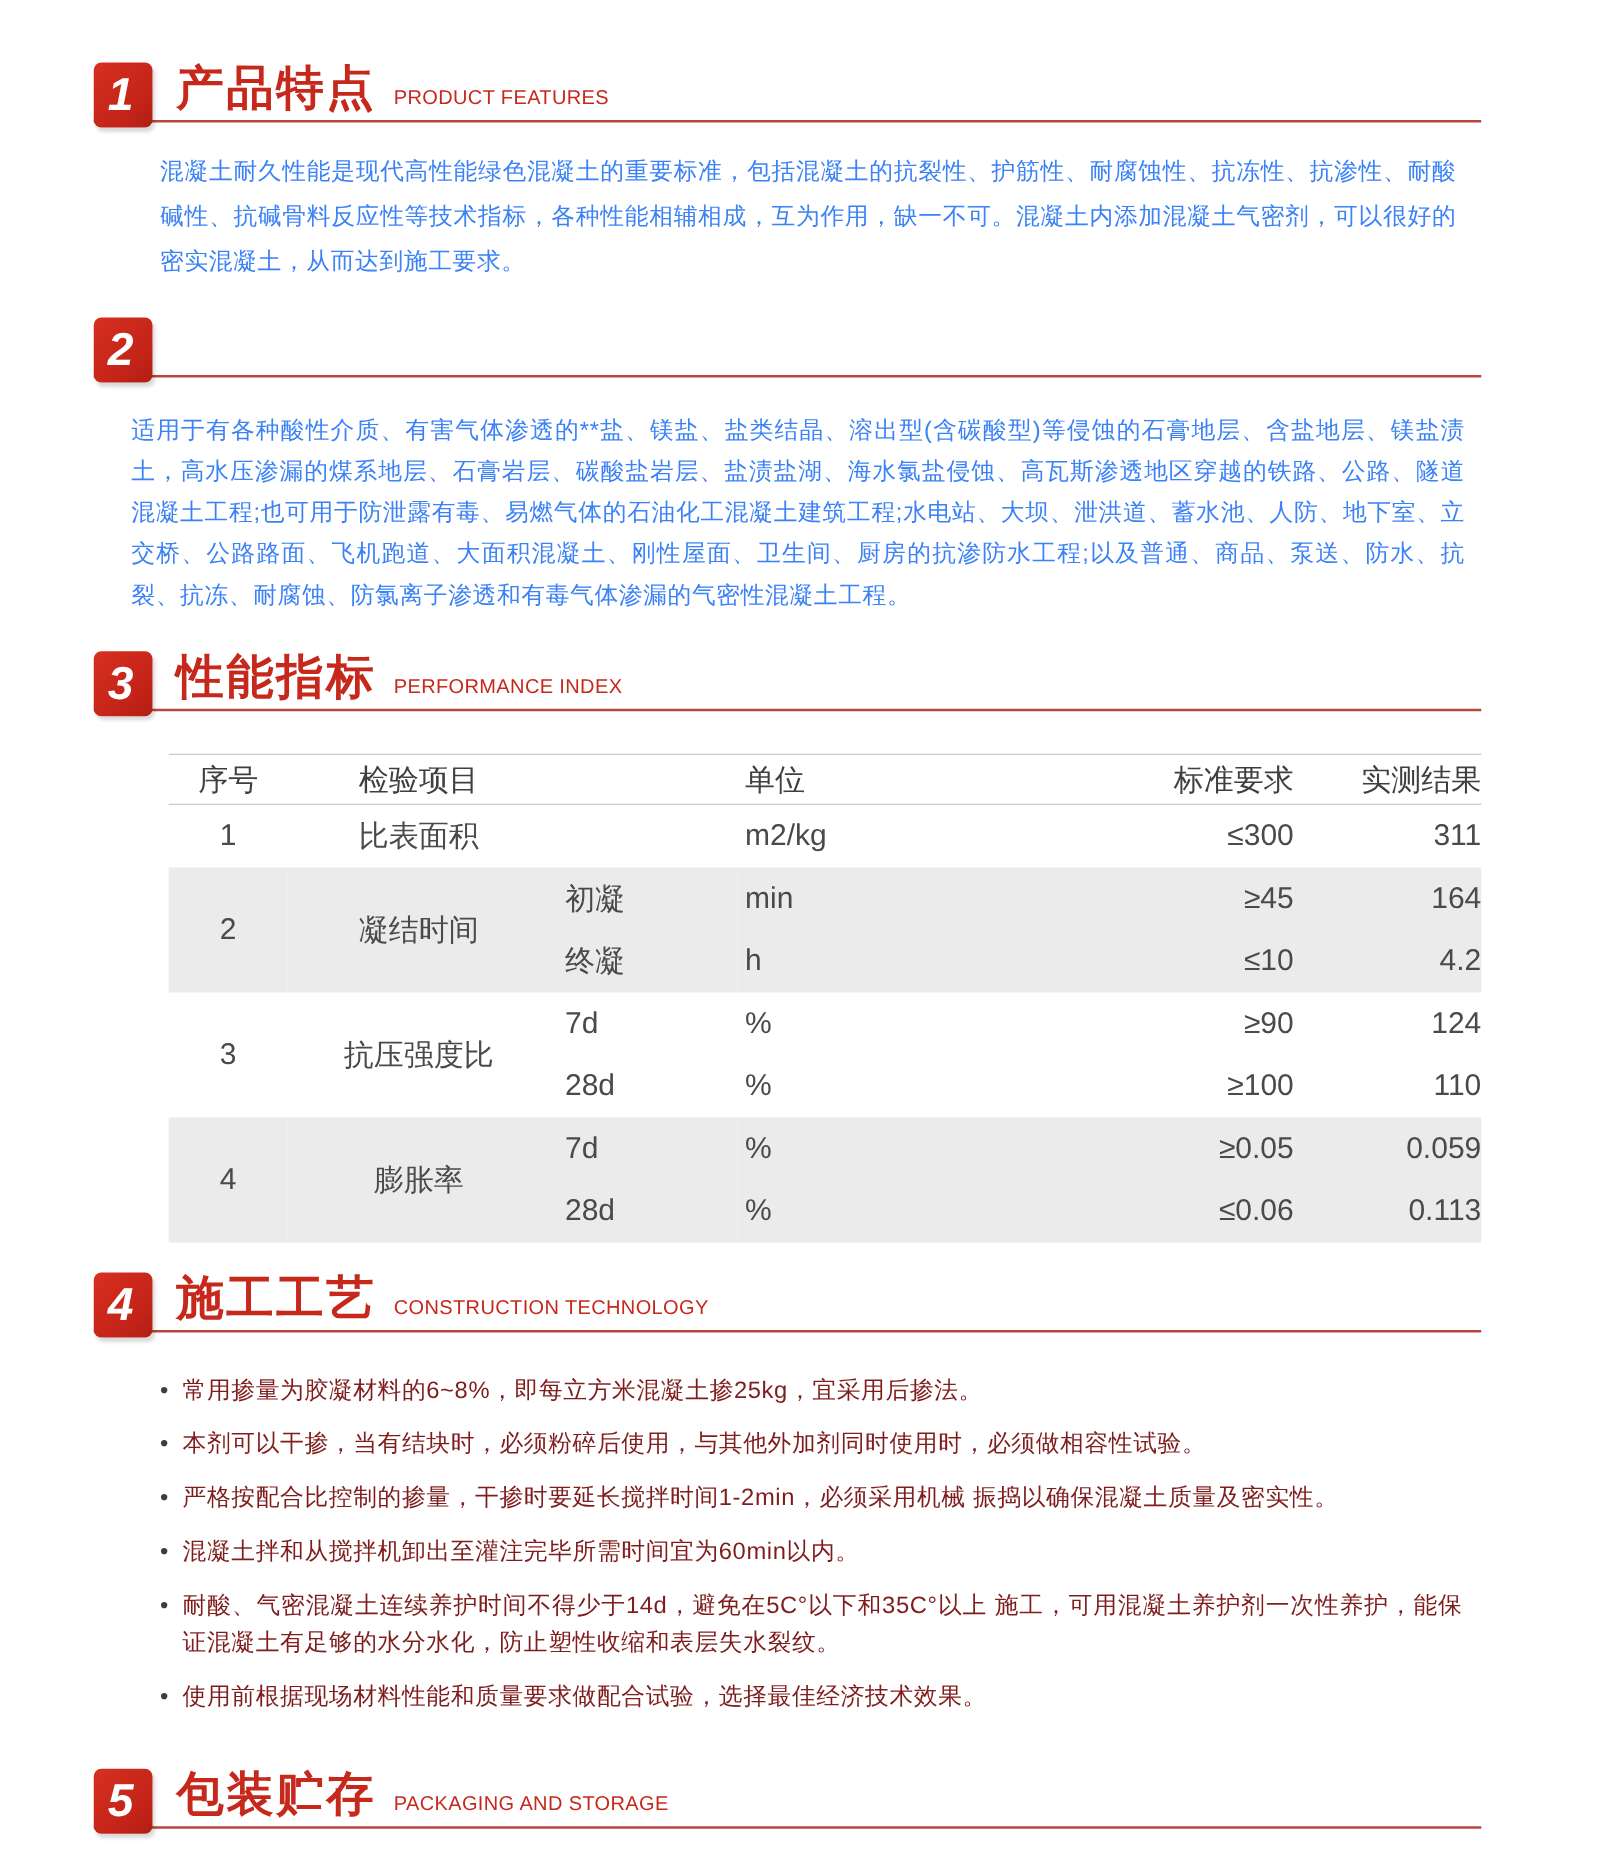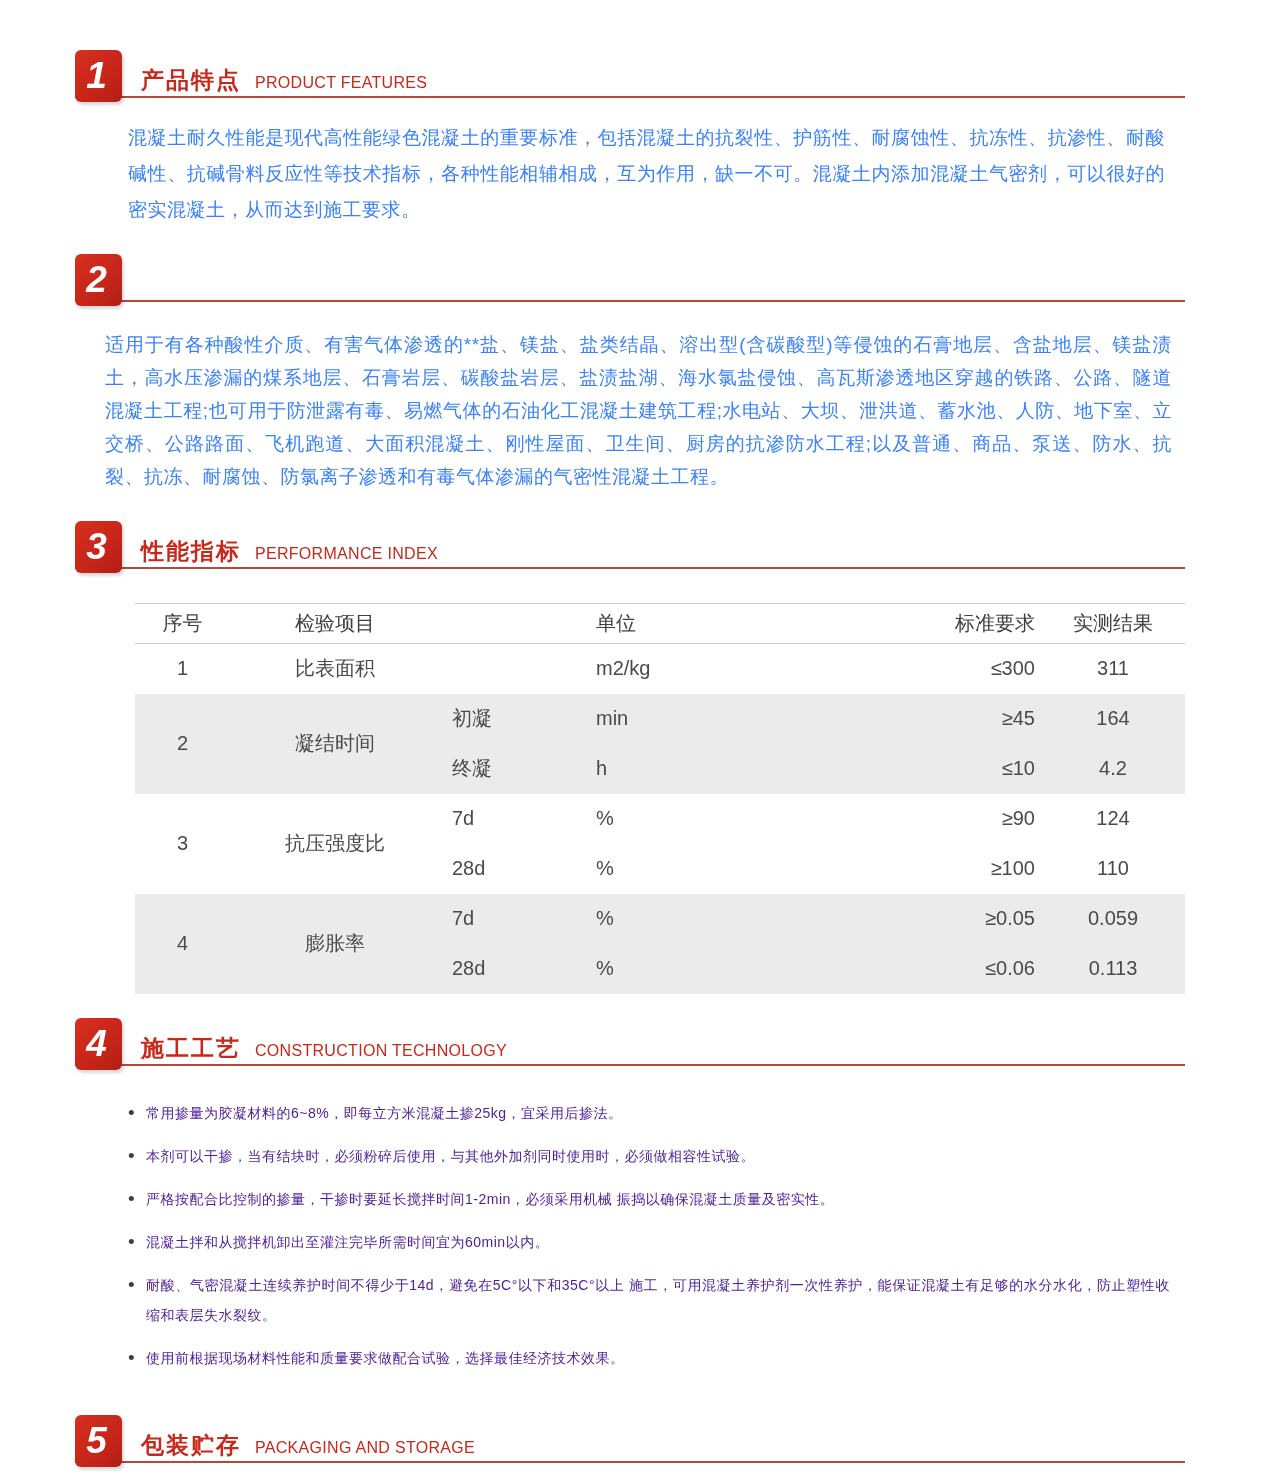--- a/index.html
+++ b/index.html
@@ -21,65 +21,65 @@
   .sec-badge {
     position:absolute; left:0; top:0; width:47px; height:52px;
     background:linear-gradient(135deg,#d63020 0%, #c32318 70%, #b01f14 100%);
     border-radius:6px;
     color:#ffffff; font-style:italic; font-weight:700; font-size:37px;
     display:flex; align-items:center; justify-content:center;
     box-shadow:2px 3px 3px rgba(0,0,0,0.15);
     padding-right:4px;
   }
   .sec-titles { position:absolute; left:66px; bottom:8px; display:flex; align-items:baseline; color:#c6281c; white-space:nowrap; }
-  .sec-title-zh { font-size:23px; font-weight:700; letter-spacing:2px;margin-top:44px; }
+  .sec-title-zh { font-size:38px; font-weight:700; letter-spacing:2px;margin-top:44px; }
   .sec-title-en { font-size:16px; font-weight:400; margin-left:14px; letter-spacing:0.3px; }
 
   
   .para {
     font-size:19px; color:#3b82f6; text-align:justify;
     letter-spacing:0.5px;
   }
   .para-1 { margin:16px 115px 0 128px; line-height:36px; }
   .para-2 { margin:20px 108px 0 105px; line-height:33px; }
 
   .mt-s2 { margin-top:26px; }
   .mt-s3 { margin-top:28px; }
   .mt-s4 { margin-top:24px; }
   .mt-s5 { margin-top:42px; }
 
   
   table.perf {
     margin:28px 95px 0 135px; width:1050px;
     border-collapse:collapse; table-layout:fixed;
-    font-size:20px; color:#4a4a4a;
+    font-size:24px; color:#4a4a4a;
     border-top:1px solid #c9c9c9;
   }
   table.perf thead tr { height:40px; border-bottom:1px solid #c9c9c9; }
   table.perf thead th { font-weight:400; color:#3f3f3f; }
   table.perf tbody td { height:50px; vertical-align:middle; }
   .col-no     { width:95px;  }
   .col-item   { width:210px; }
   .col-sub    { width:150px; }
   .col-unit   { width:210px; }
   .col-req    { width:235px; }
   .col-result { width:150px; }
   .c-no, .h-no { text-align:center; }
   .c-item, .h-item { text-align:center; }
   .c-sub, .h-sub { text-align:left; padding-left:12px; }
   .c-unit, .h-unit { text-align:left; padding-left:6px;margin-left:12px; }
   .c-req, .h-req { text-align:right; padding-left:10px; }
-  .c-result, .h-result { text-align:center; padding-left:6px; }
+  .c-result, .h-result { text-align:right; padding-left:6px; }
   tr.shade { background:#ebebeb; }
 
   
   .bullets { margin:26px 110px 0 128px; }
   .bullet-item {
     position:relative; padding-left:18px; margin-bottom:13px;
-    font-size:14px; line-height:30px; color:#4c1d95; text-align:justify;
+    font-size:19px; line-height:30px; color:#7f1d1d; text-align:justify;
     letter-spacing:0.5px;
   }
   .bullet-item::before {
     content:"\2022"; position:absolute; left:0; top:0;
     font-size:19px; color:#3d3d3d;
   }
 </style>
 </head>
 <body>
 

